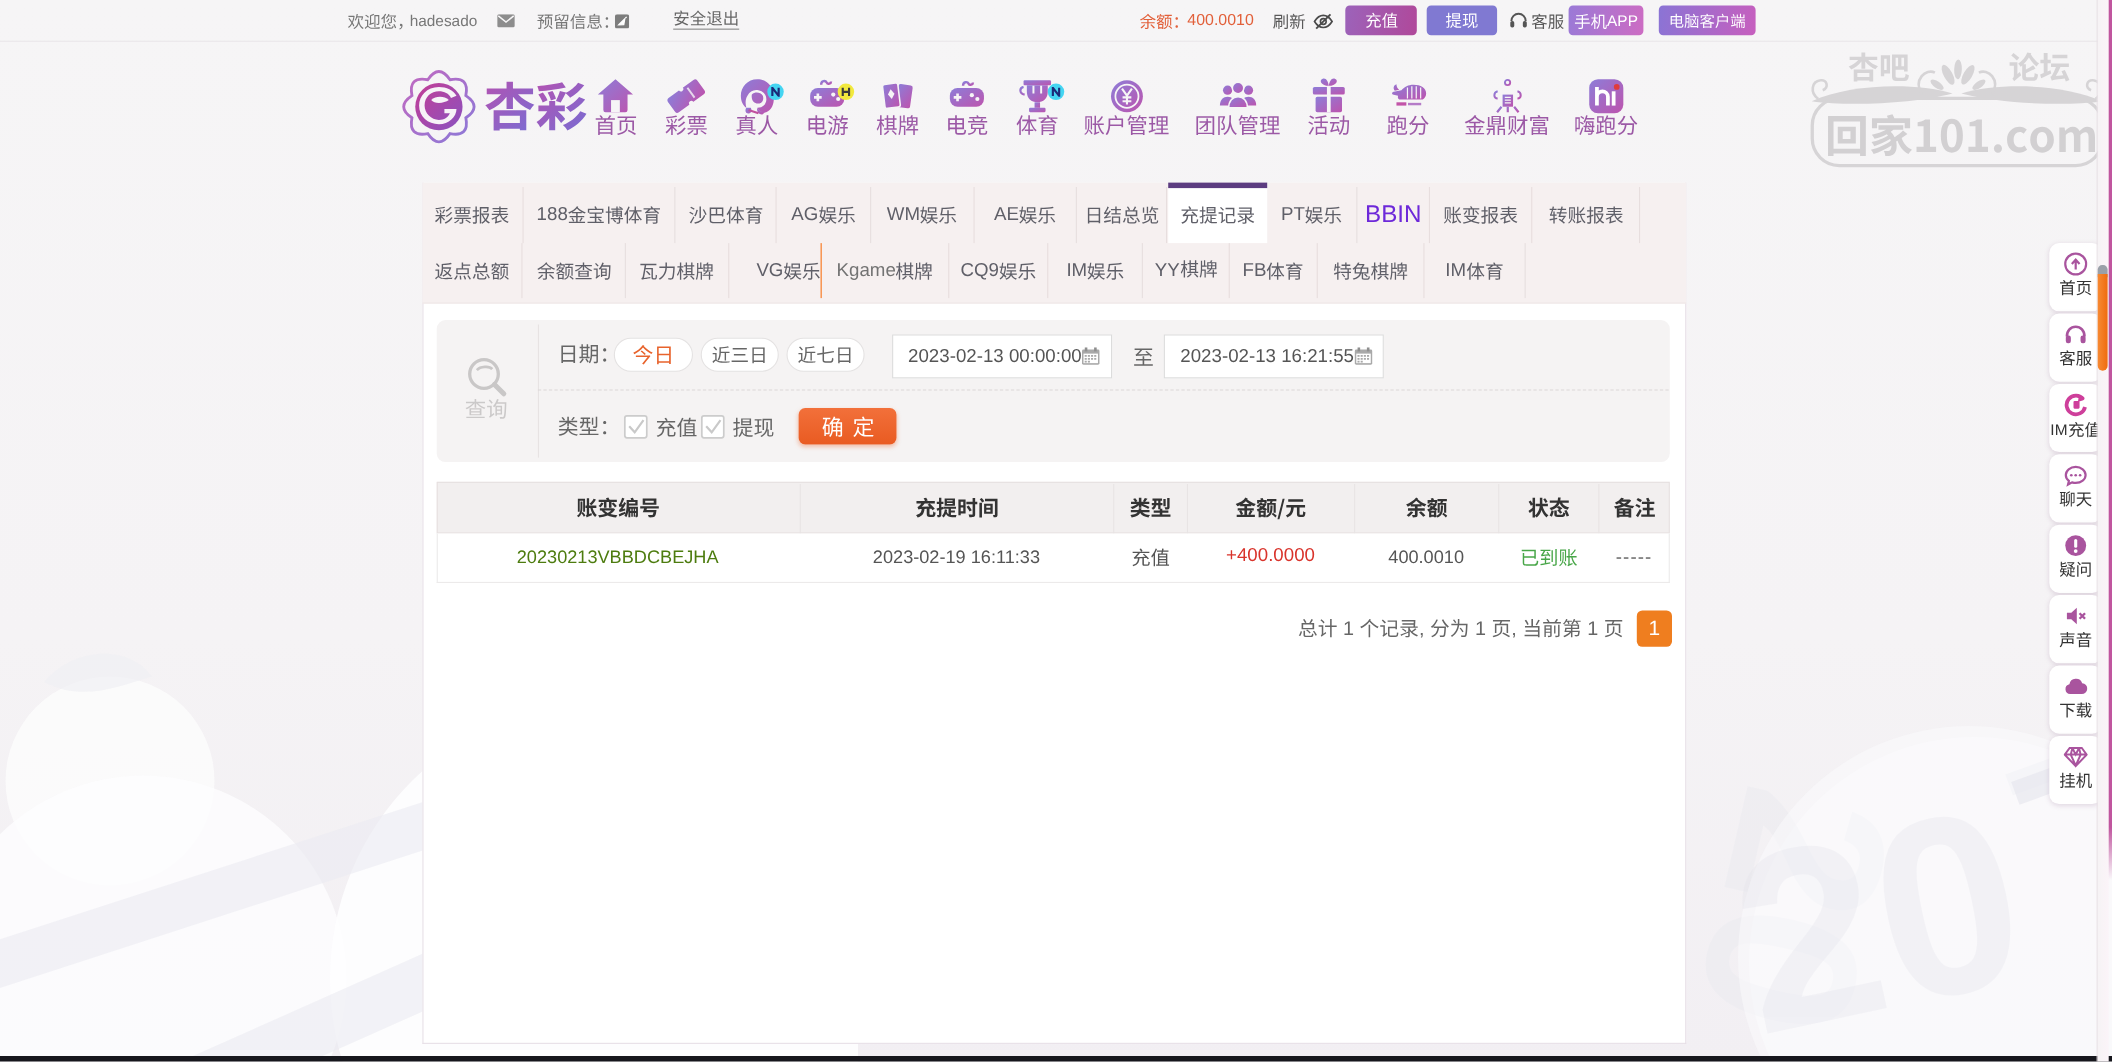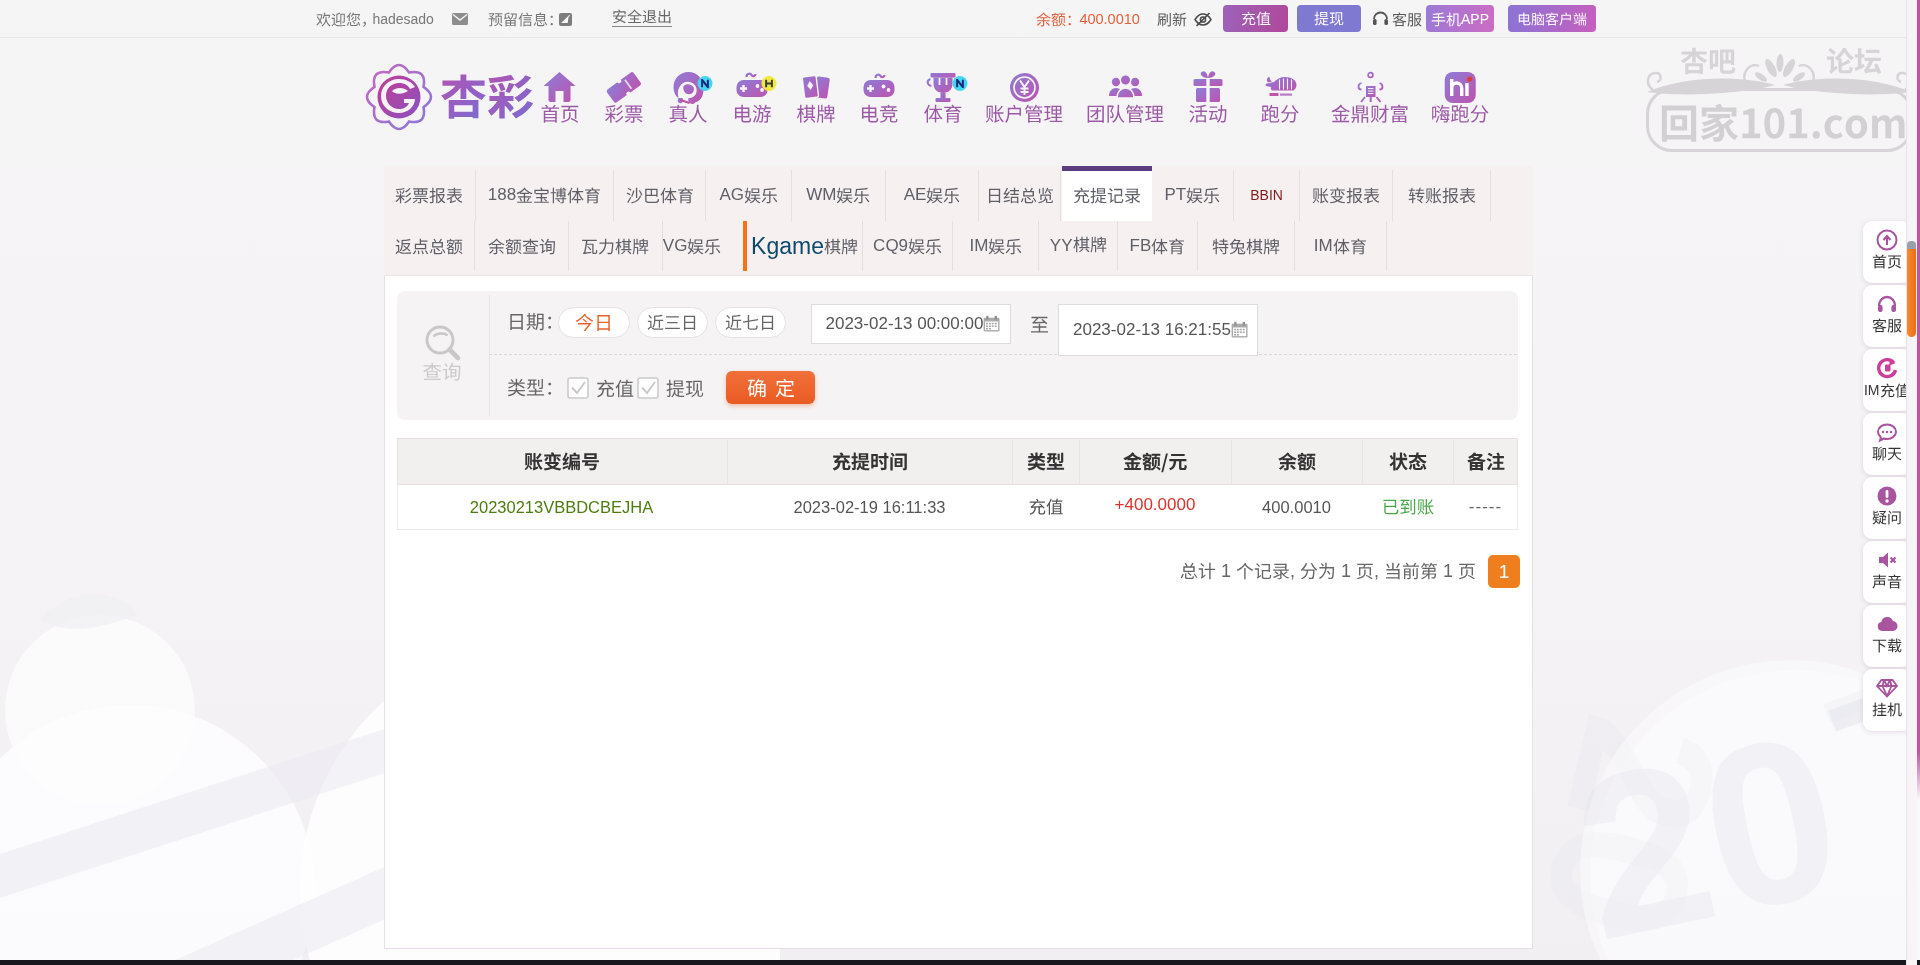--- a/index.html
+++ b/index.html
@@ -710,21 +710,21 @@
       <svg class="" style="width:17.0px;height:17px;overflow:visible;" viewBox="0 -880 1000 1000" fill="#5f5f68">
         <use href="#gbw" x="0"></use>
       </svg>
       <svg class="" style="width:17.0px;height:17px;overflow:visible;" viewBox="0 -880 1000 1000" fill="#5f5f68">
         <use href="#gbx" x="0"></use>
       </svg>
     </span>
   </div>
 <div class="abs" style="left:1233.8000000000002px;top:170px;width:66.6px;height:50.8px;border-right:1px solid #e7dede;display:flex;align-items:center;justify-content:center">
     <span style="display:flex;align-items:center">
-      <span style="font-size:14px;color:#7f1d1d">BBIN</span>
+      <span style="font-size:22px;color:#6d28d9">BBIN</span>
     </span>
   </div>
 <div class="abs" style="left:1300.4px;top:170px;width:92.6px;height:50.8px;border-right:1px solid #e7dede;display:flex;align-items:center;justify-content:center">
     <span style="display:flex;align-items:center">
       <svg class="" style="width:17.0px;height:17px;overflow:visible;" viewBox="0 -880 1000 1000" fill="#5f5f68">
         <use href="#gbc" x="0"></use>
       </svg>
       <svg class="" style="width:17.0px;height:17px;overflow:visible;" viewBox="0 -880 1000 1000" fill="#5f5f68">
         <use href="#gce" x="0"></use>
       </svg>
@@ -793,34 +793,34 @@
         <use href="#gcl" x="0"></use>
       </svg>
       <svg class="" style="width:17.0px;height:17px;overflow:visible;" viewBox="0 -880 1000 1000" fill="#5f5f68">
         <use href="#gax" x="0"></use>
       </svg>
       <svg class="" style="width:17.0px;height:17px;overflow:visible;" viewBox="0 -880 1000 1000" fill="#5f5f68">
         <use href="#gay" x="0"></use>
       </svg>
     </span>
   </div>
-<div class="abs" style="left:662.8px;top:220.8px;width:84.4px;height:50.7px;border-right:4px solid #f97316;display:flex;align-items:center;justify-content:flex-start">
+<div class="abs" style="left:662.8px;top:220.8px;width:84.4px;height:50.7px;border-right:1px solid #f97316;display:flex;align-items:center;justify-content:flex-end">
     <span style="display:flex;align-items:center">
       <span style="font-size:17px;color:#5f5f68">VG</span>
       <svg class="" style="width:17.0px;height:17px;overflow:visible;" viewBox="0 -880 1000 1000" fill="#5f5f68">
         <use href="#gbw" x="0"></use>
       </svg>
       <svg class="" style="width:17.0px;height:17px;overflow:visible;" viewBox="0 -880 1000 1000" fill="#5f5f68">
         <use href="#gbx" x="0"></use>
       </svg>
     </span>
   </div>
 <div class="abs" style="left:747.1999999999999px;top:220.8px;width:115.6px;height:50.7px;border-right:1px solid #e7dede;display:flex;align-items:center;justify-content:center">
     <span style="display:flex;align-items:center">
-      <span style="font-size:23px;color:#0c4a6e">Kgame</span>
+      <span style="font-size:17px;color:#737373">Kgame</span>
       <svg class="" style="width:17.0px;height:17px;overflow:visible;" viewBox="0 -880 1000 1000" fill="#5f5f68">
         <use href="#gax" x="0"></use>
       </svg>
       <svg class="" style="width:17.0px;height:17px;overflow:visible;" viewBox="0 -880 1000 1000" fill="#5f5f68">
         <use href="#gay" x="0"></use>
       </svg>
     </span>
   </div>
 <div class="abs" style="left:862.8px;top:220.8px;width:90.6px;height:50.7px;border-right:1px solid #e7dede;display:flex;justify-content:center">
     <span style="display:flex;align-items:center">
@@ -954,21 +954,21 @@
         <rect x="3.4" y="13.4" width="2.1" height="1.8"></rect>
         <rect x="6.6" y="13.4" width="2.1" height="1.8"></rect>
       </g>
     </svg>
   </div>
 <div class="abs flexc" style="left:1030px;top:304px;height:40px">
     <svg class="" style="width:19.0px;height:19px;overflow:visible;" viewBox="0 -880 1000 1000" fill="#666">
       <use href="#gct" x="0"></use>
     </svg>
   </div>
-<div class="abs flexc" style="left:1058px;top:304px;width:200px;height:52px;background:#fff;border:1px solid #dcdcdc;padding:0 9px 0 14px;justify-content:space-between;white-space:nowrap">
+<div class="abs flexc" style="left:1058px;top:304px;width:200px;height:40px;background:#fff;border:1px solid #dcdcdc;padding:0 9px 0 14px;justify-content:space-between;white-space:nowrap">
     <span style="font-size:17px;color:#555">2023-02-13 16:21:55</span>
     <svg width="19" height="18" viewBox="0 0 19 18">
       <rect x="0.7" y="2" width="17.6" height="15.3" rx="1.5" fill="#a9a9a9"></rect>
       <rect x="3.5" y="0" width="2.6" height="4" fill="#8f8f8f"></rect>
       <rect x="12.9" y="0" width="2.6" height="4" fill="#8f8f8f"></rect>
       <rect x="2.2" y="6.2" width="14.6" height="9.6" fill="#fff"></rect>
       <g fill="#a9a9a9">
         <rect x="3.4" y="7.6" width="2.1" height="1.8"></rect>
         <rect x="6.6" y="7.6" width="2.1" height="1.8"></rect>
         <rect x="9.8" y="7.6" width="2.1" height="1.8"></rect>

